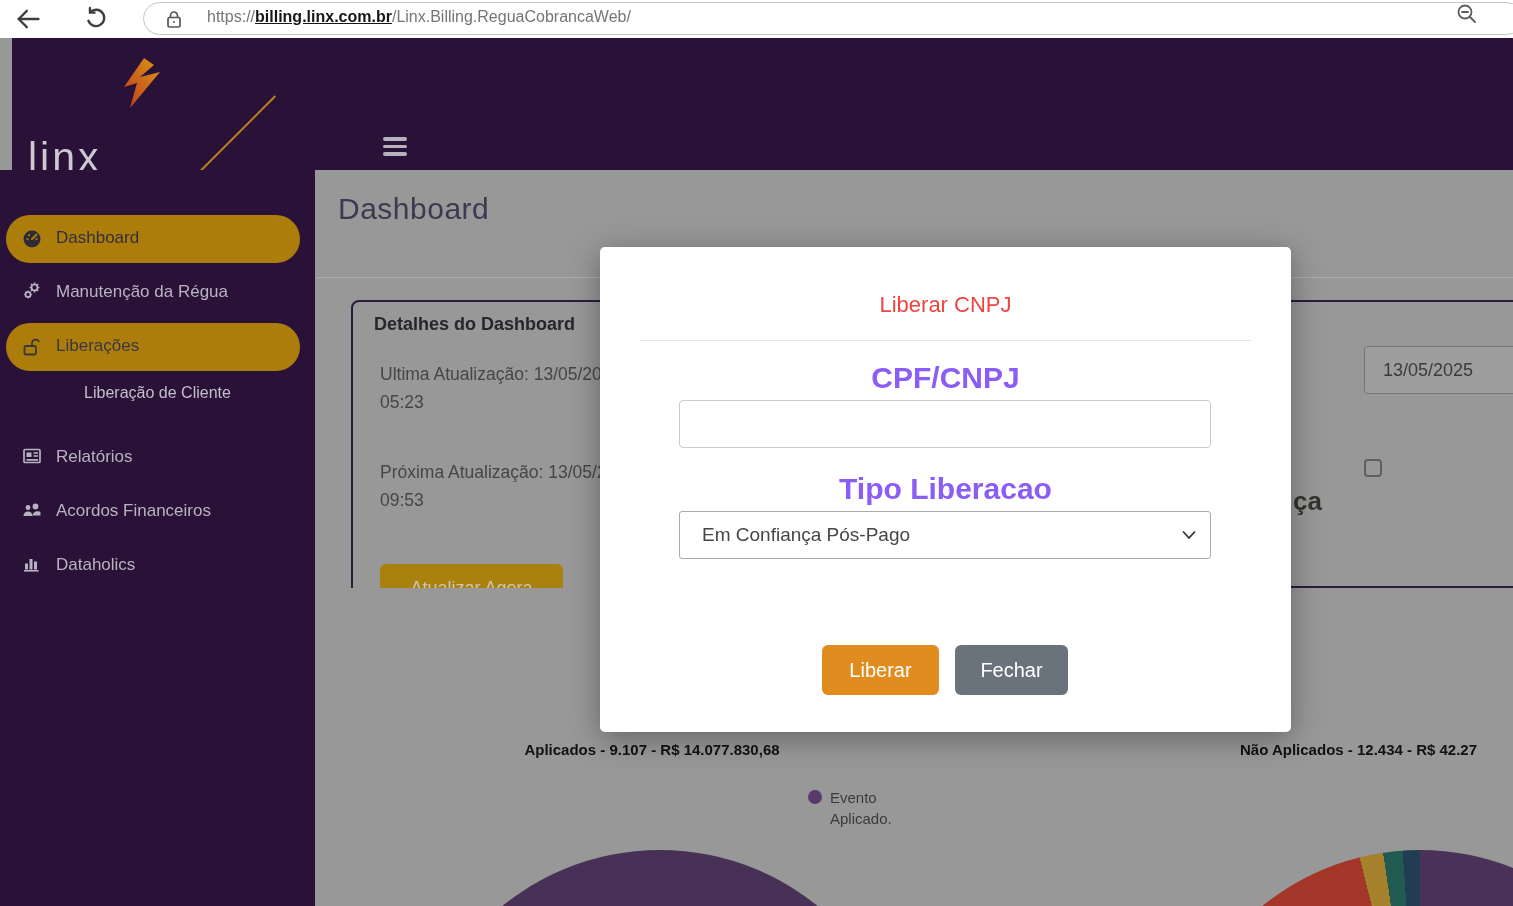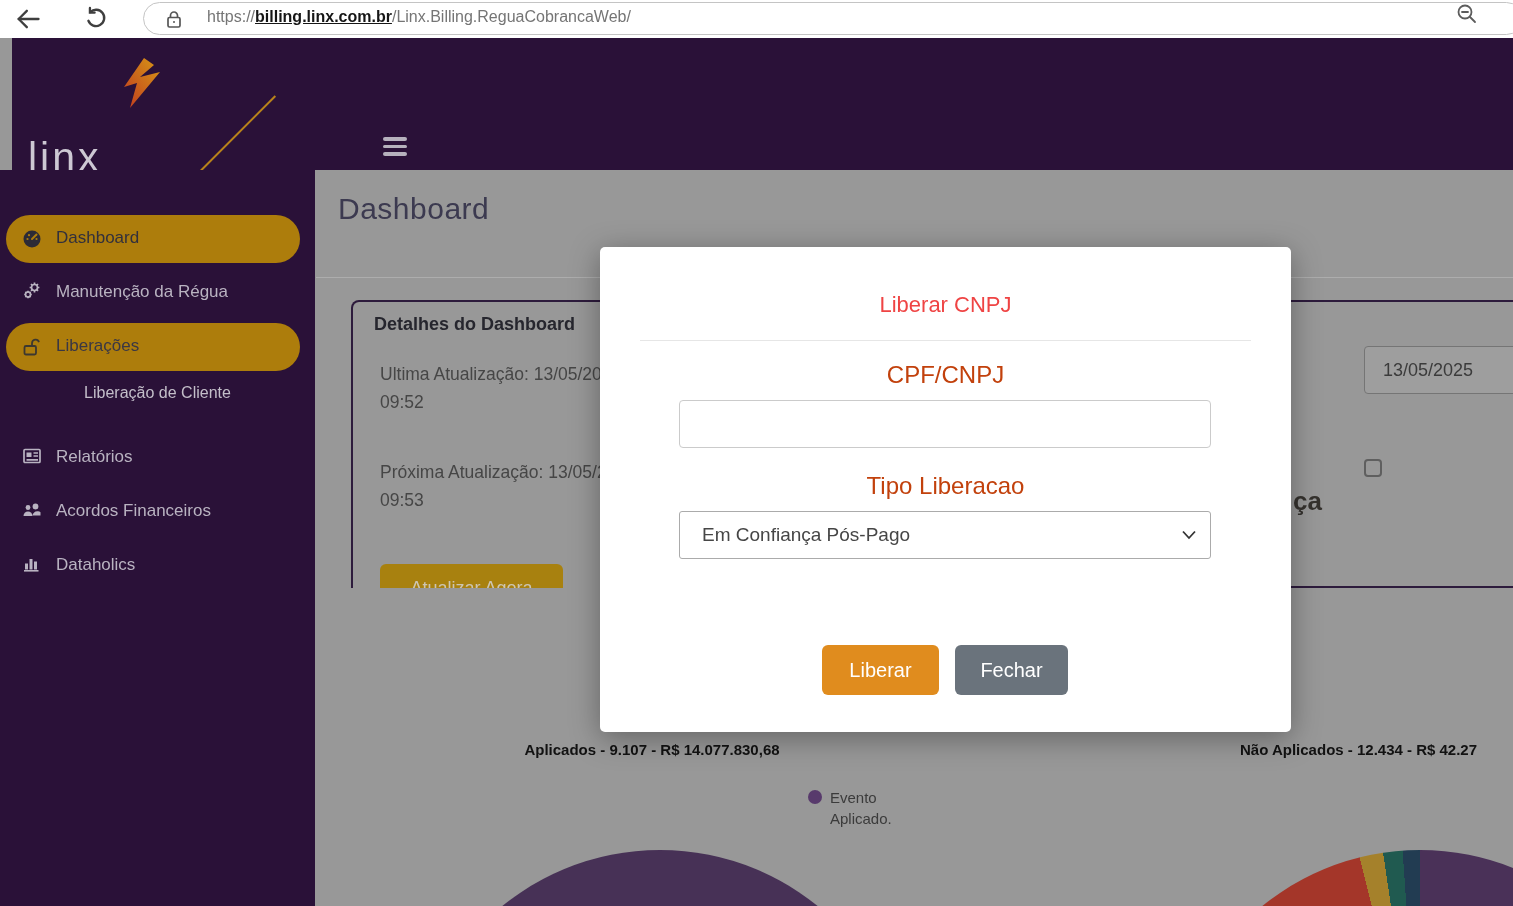--- a/index.html
+++ b/index.html
@@ -52,21 +52,21 @@
   .legend-text { position:absolute; left:22px; top:0; font-size:15px; color:#3b3b3b; line-height:21px; white-space:nowrap; }
   .pie { position:absolute; width:500px; height:500px; border-radius:50%; }
   .pie-left { left:410px; top:850px; background:#473156; }
   .pie-right { left:1170px; top:850px;
     background:conic-gradient(#4a3158 0deg 300deg, #a43629 300deg 346deg, #a5812b 346deg 351.5deg, #205a50 351.5deg 356deg, #223c52 356deg 360deg); }
 
   
   .modal { position:absolute; left:600px; top:247px; width:691px; height:485px; background:#ffffff; border-radius:5px; box-shadow:0 6px 30px rgba(0,0,0,0.35); z-index:30; }
   .modal-title { position:absolute; left:0; top:45px; width:100%; text-align:center; font-size:22px; color:#ef4444; }
   .modal-hr { position:absolute; left:40px; top:93px; width:611px; height:1px; background:#e6e6e6; }
-  .modal-label { position:absolute; left:0; width:100%; text-align:center; font-size:24px; font-weight:400; color:#c2410c; }
+  .modal-label { position:absolute; left:0; width:100%; text-align:center; font-size:30px; font-weight:700; color:#8b5cf6; }
   .cpf-input { position:absolute; left:79px; top:153px; width:532px; height:48px; border:1px solid #cbcbcb; border-radius:4px; font-size:19px; padding:0 16px; font-family:inherit; color:#444; }
   .tipo-select { position:absolute; left:79px; top:264px; width:532px; height:48px; border:1px solid #ababab; border-radius:3px; background:#fff; cursor:pointer; }
   .tipo-value { position:absolute; left:22px; top:12px; font-size:19px; color:#464646; }
   .tipo-chevron { position:absolute; right:14px; top:18px; width:14px; height:10px; color:#333; }
   .modal-btn { position:absolute; top:398px; height:50px; border:none; border-radius:6px; color:#ffffff; font-size:20px; font-family:inherit; cursor:pointer; }
   .btn-liberar { left:222px; width:117px; background:#e08c1e; }
   .btn-fechar { left:355px; width:113px; background:#6a737c; }
 </style>
 </head>
 <body>
@@ -177,21 +177,21 @@
     <div class="pill-label" style="top:7px;">Acordos Financeiros</div>
   </div>
 
   <div class="content-bg"></div>
   <div class="page-title">Dashboard</div>
   <div class="title-divider"></div>
 
   <div class="card card-details">
     <div class="card-title">Detalhes do Dashboard</div>
     <div class="upd-line" style="top:62px;">Ultima Atualização: 13/05/2025</div>
-    <div class="upd-line" style="top:90px;">09:52</div>
+    <div class="upd-line" style="top:90px;">05:23</div>
     <div class="upd-line" style="top:160px;">Próxima Atualização: 13/05/2025</div>
     <div class="upd-line" style="top:188px;">09:53</div>
     <button class="btn-refresh">Atualizar Agora</button>
   </div>
 
   <div class="card card-filter">
     <div class="date-input">13/05/2025</div>
     <div class="filter-checkbox"></div>
     <div class="filter-frag">ça</div>
   </div>

